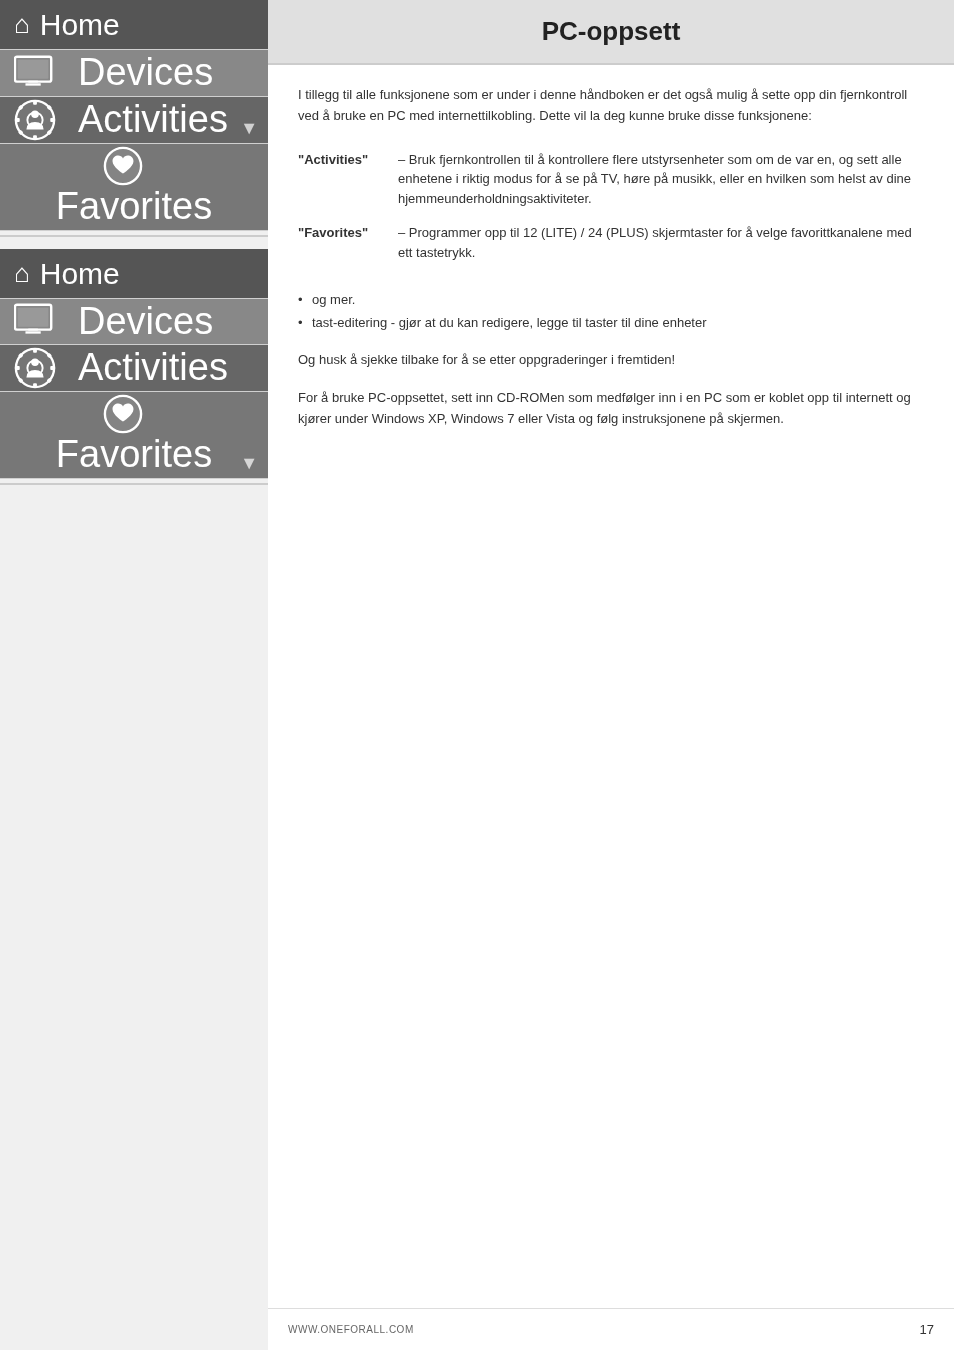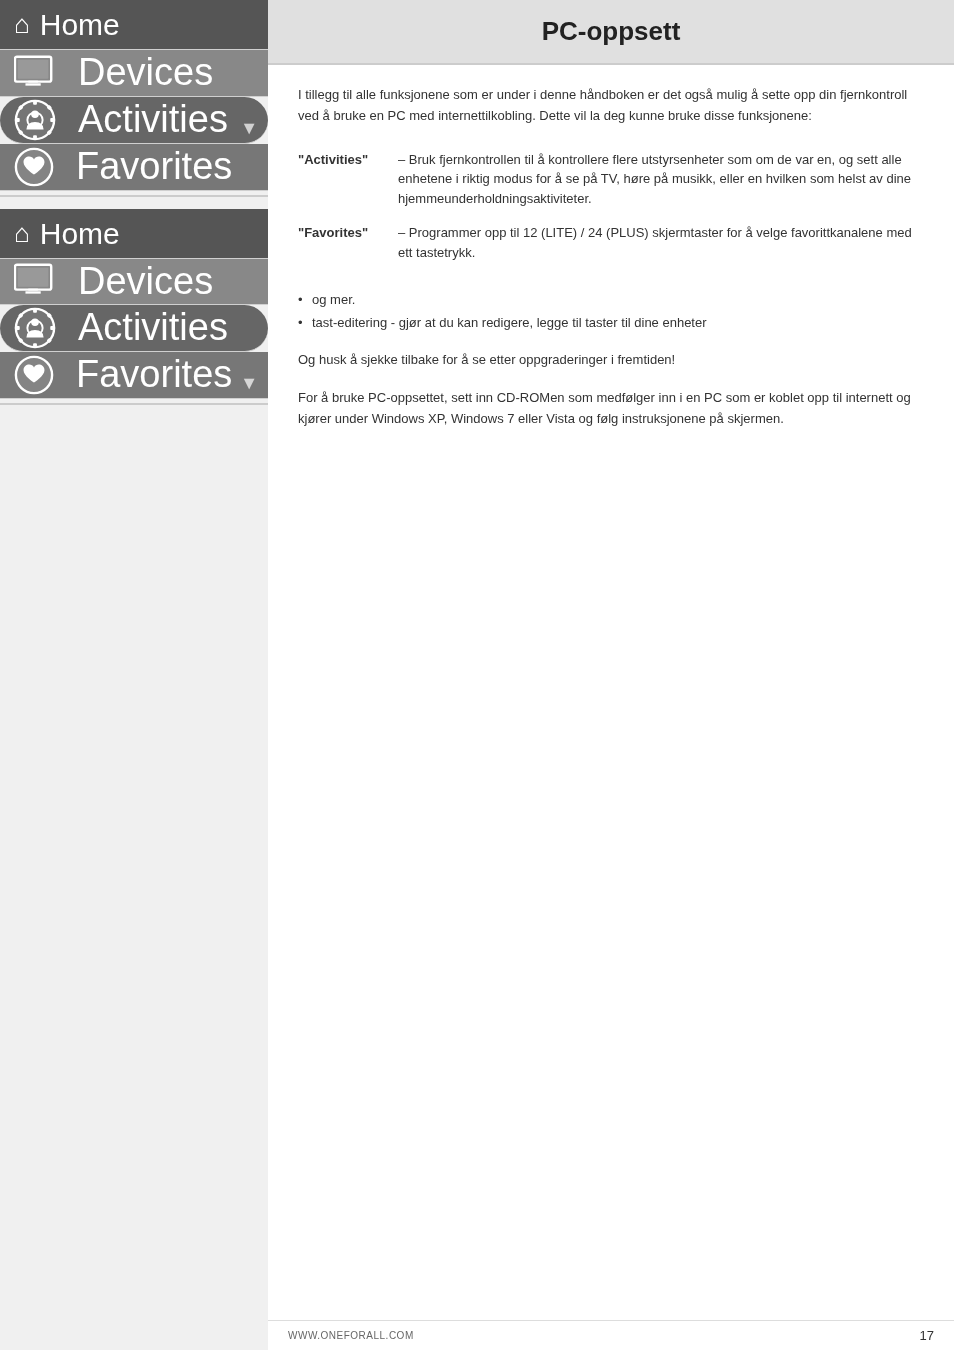--- a/index.html
+++ b/index.html
@@ -53,26 +53,26 @@
     }
 
     .nav-item.devices-item {
       background: #888;
       color: #fff;
     }
 
     .nav-item.activities-item {
       background: #666;
       color: #fff;
-      border-radius: 28px;
     }
 
     .nav-item.favorites-item {
       background: #777;
       color: #fff;
+      flex-direction: column;
     }
 
     .nav-item .nav-icon {
       margin-right: 12px;
       font-size: 38px;
       line-height: 1;
       flex-shrink: 0;
       display: flex;
       align-items: center;
     }
@@ -377,18 +377,18 @@
       <li>og mer.</li>
       <li>tast-editering - gjør at du kan redigere, legge til taster til dine enheter</li>
     </ul>
 
     <p class="reminder-text">Og husk å sjekke tilbake for å se etter oppgraderinger i fremtiden!</p>
 
     <p class="cd-text">For å bruke PC-oppsettet, sett inn CD-ROMen som medfølger inn i en PC som er koblet opp til internett og kjører under Windows XP, Windows 7 eller Vista og følg instruksjonene på skjermen.</p>
 
   </div>
 
-  <div style="position:absolute; bottom:0; left:0; right:0; height:30px; display:flex; align-items:center; justify-content:space-between; padding:0 20px; border-top:1px solid #ddd;">
+  <div style="position:absolute; bottom:0; left:0; right:0; height:42px; display:flex; align-items:center; justify-content:space-between; padding:0 20px; border-top:1px solid #ddd;">
     <span class="footer-url">WWW.ONEFORALL.COM</span>
     <span class="footer-page">17</span>
   </div>
 
 </div>
 
 </body></html>

